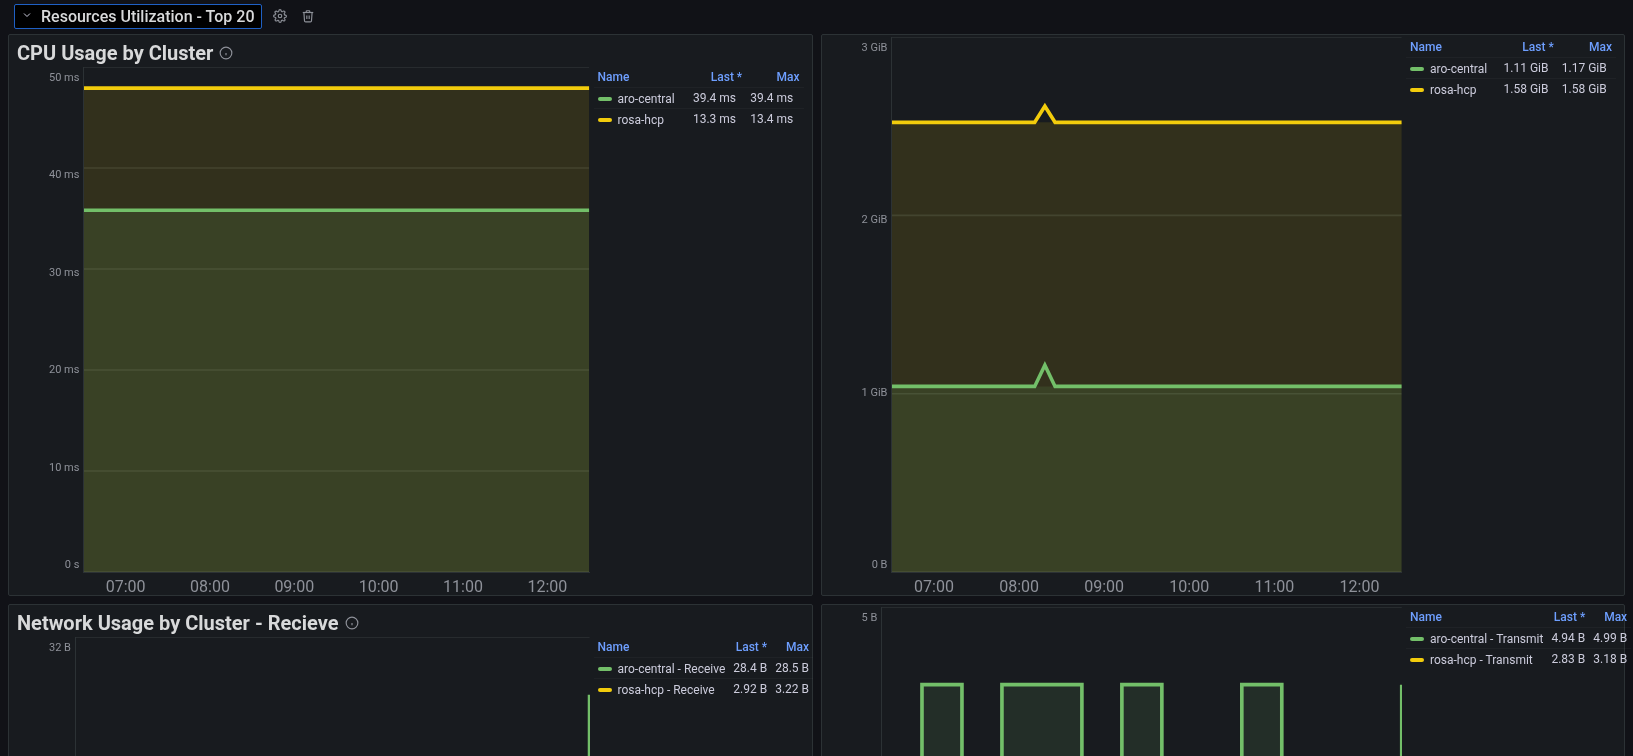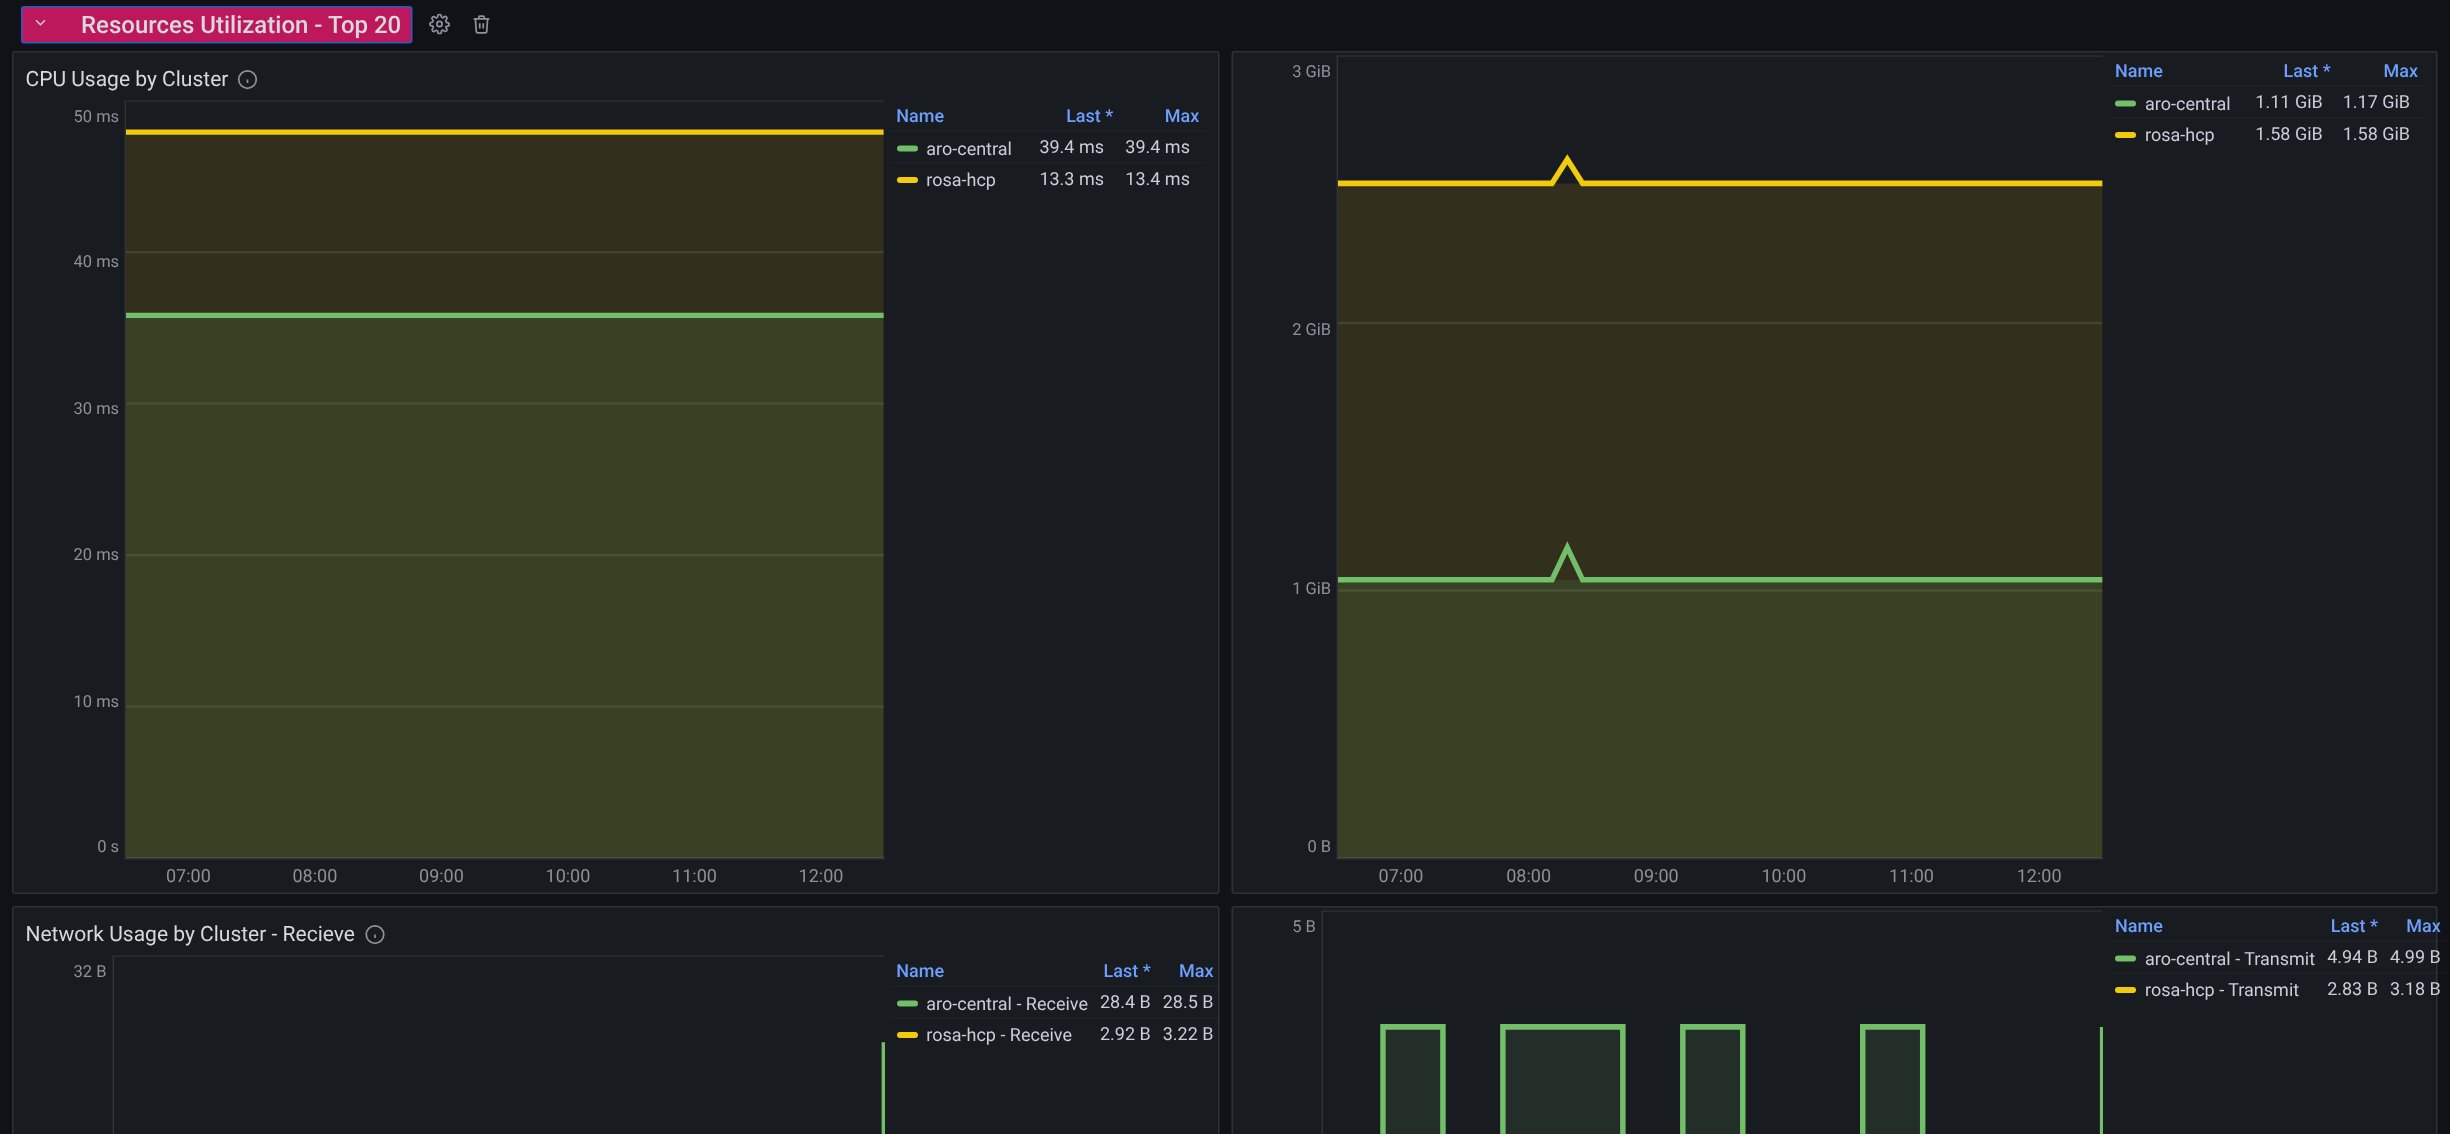--- a/index.html
+++ b/index.html
@@ -28,26 +28,26 @@
     display: flex;
     align-items: center;
     gap: 8px;
     padding: 2px 6px;
     margin: 2px 8px 0 8px;
     height: 28px;
   }
   .row-title-wrap {
     display: inline-flex;
     align-items: center;
-    gap: 21px;
+    gap: 8px;
     border: 1px solid var(--selection);
     border-radius: 2px;
     padding: 2px 6px;
     cursor: pointer;
-    background: #be185d;
+    background: #000000;
   }
   .row-title {
     font-size: 16px;
     font-weight: 500;
     color: var(--text-heading);
   }
   .icon-btn {
     width: 20px;
     height: 20px;
     display: inline-flex;
@@ -75,22 +75,22 @@
     position: relative;
   }
   .panel-header {
     display: flex;
     align-items: center;
     gap: 6px;
     padding: 6px 8px 0 8px;
     height: 30px;
   }
   .panel-title {
-    font-size: 14px;
-    font-weight: 400;
+    font-size: 20px;
+    font-weight: 700;
     color: var(--text-heading);
     white-space: nowrap;
   }
   .info-icon { color: var(--text-dim); display:inline-flex; }
   .info-icon svg { width: 14px; height: 14px; }
   .panel-body {
     flex: 1;
     display: flex;
     gap: 4px;
     padding: 2px 8px 4px 8px;
@@ -125,21 +125,21 @@
     border-bottom: 1px solid var(--grid);
     border-left: 1px solid var(--grid);
     background-image: linear-gradient(to top, transparent 0, transparent 100%);
     min-height: 120px;
   }
   .plot svg { width: 100%; height: 100%; display: block; }
   .x-axis {
     display: flex;
     justify-content: flex-end;
     color: var(--text-dim);
-    font-size: 12px;
+    font-size: 16px;
     padding-top: 4px;
     height: 18px;
   }
   .x-tick { flex: 1; text-align: center; }
   .legend {
     width: 210px;
     flex-shrink: 0;
     font-size: 12px;
   }
   .legend table { width: 100%; border-collapse: collapse; }

